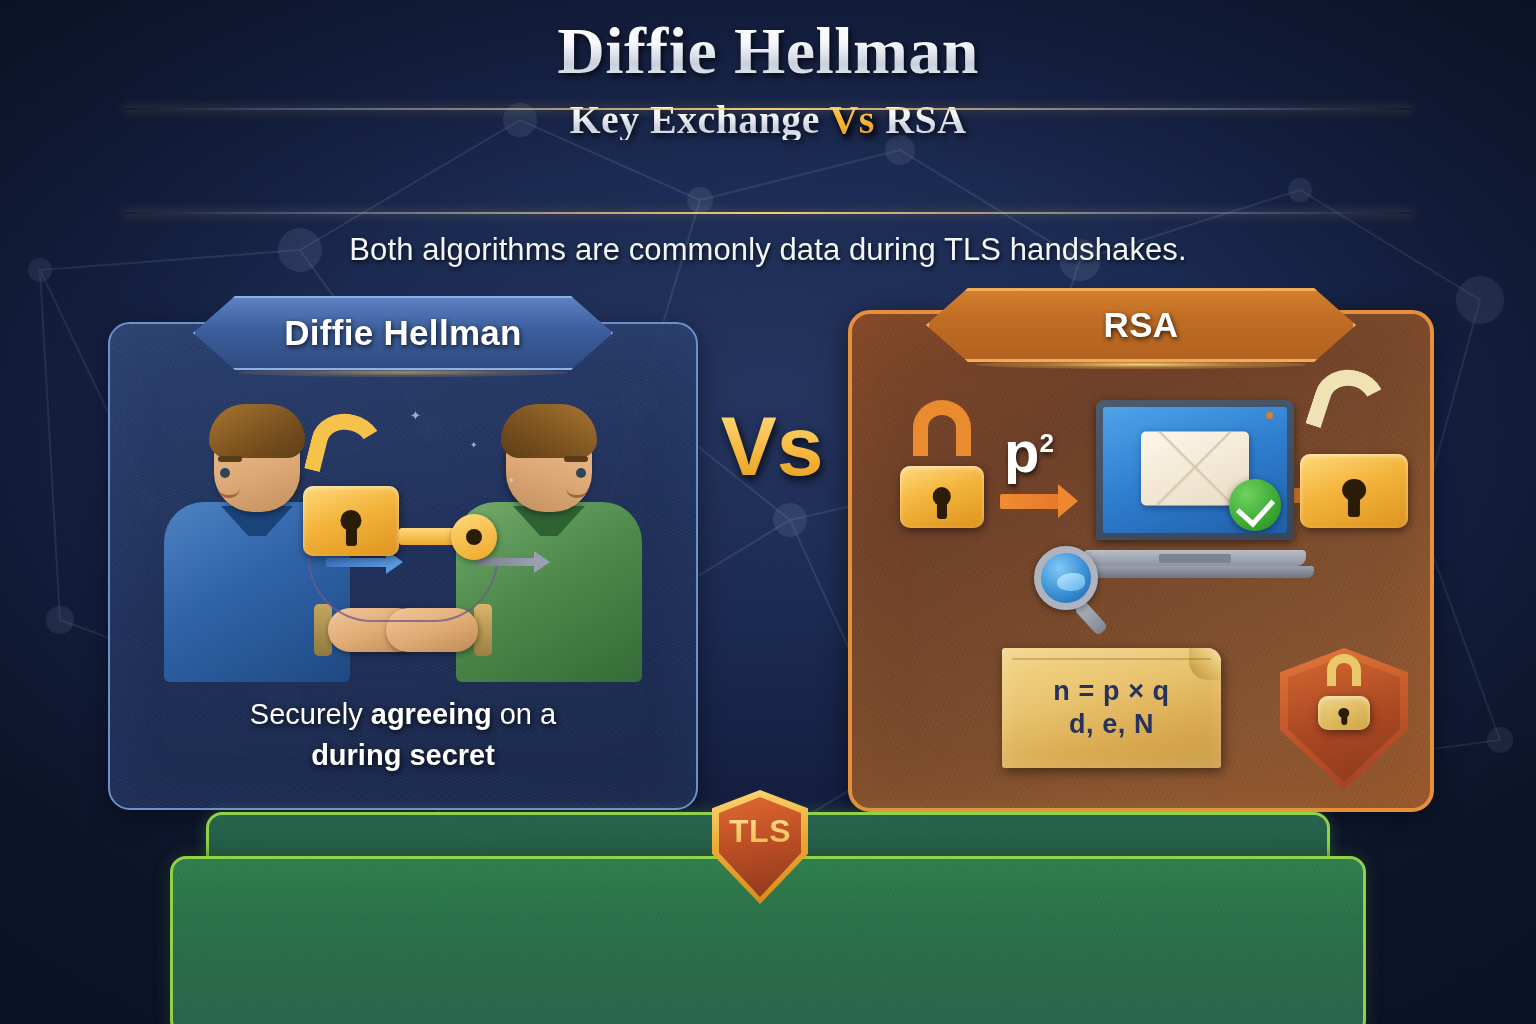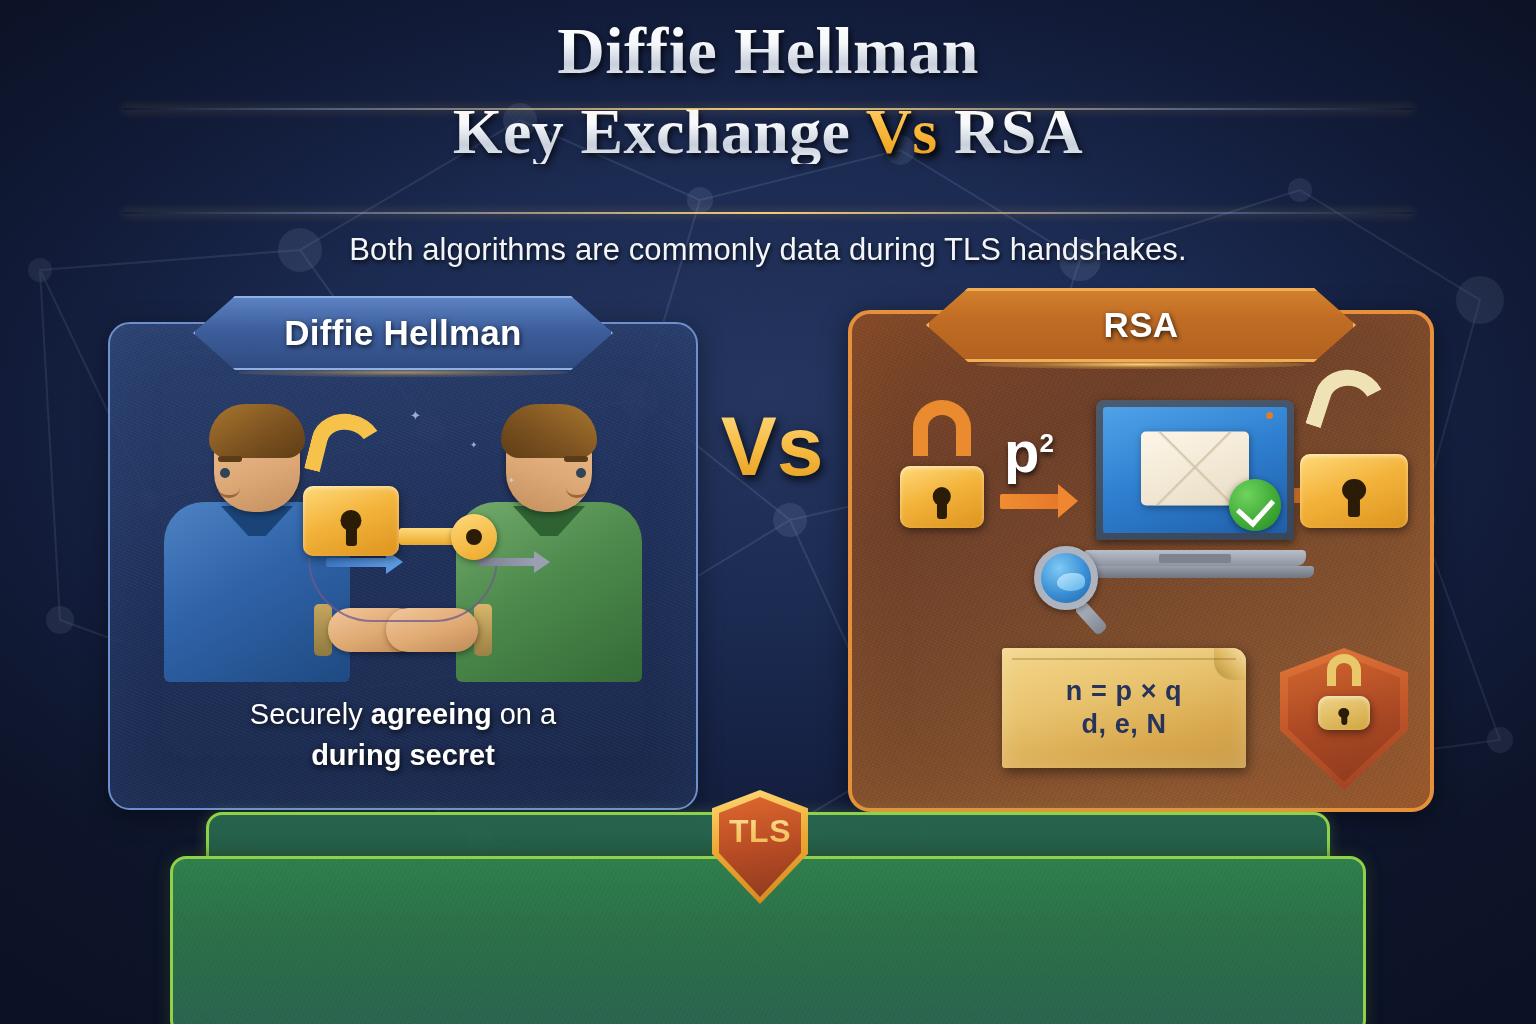--- a/index.html
+++ b/index.html
@@ -35,21 +35,21 @@
   .title-line {
     font-family:"Liberation Serif", serif;
     font-weight:bold;
     letter-spacing:.4px;
     line-height:1.0;
     background:linear-gradient(180deg,#ffffff 0%,#f6f8fb 38%,#c9d0dc 70%,#eef1f6 100%);
     -webkit-background-clip:text; background-clip:text; color:transparent;
     filter:drop-shadow(2px 3px 3px rgba(0,0,0,.75));
   }
   .title-1 { font-size:66px; }
-  .title-2 { font-size:64px; margin-top:16px; }
+  .title-2 { font-size:40px; margin-top:16px; }
   .vs-gold {
     font-family:"Liberation Serif", serif; font-weight:bold;
     background:linear-gradient(180deg,#ffd878 0%,#f9b73a 48%,#e59a16 100%);
     -webkit-background-clip:text; background-clip:text; color:transparent;
     filter:drop-shadow(2px 3px 3px rgba(0,0,0,.75));
   }
   .rule {
     position:absolute; left:50%; transform:translateX(-50%);
     width:1290px; height:2px;
     background:linear-gradient(90deg, rgba(150,175,220,0) 0%, rgba(150,175,220,.45) 16%, rgba(255,214,120,.95) 50%, rgba(150,175,220,.45) 84%, rgba(150,175,220,0) 100%);
@@ -343,21 +343,21 @@
 
   #rsa-lock-open { position:absolute; right:22px; top:52px; width:108px; height:100px; }
   #rsa-lock-open .lock-shackle {
     top:-58px; width:72px; height:66px; border-width:16px;
     border-color:#efe2b5; border-right-color:transparent;
     transform:translateX(-56%) rotate(18deg);
   }
 
   
   #scroll {
-    position:absolute; left:150px; top:272px; width:244px; height:120px; z-index:3;
+    position:absolute; left:150px; top:272px; width:219px; height:120px; z-index:3;
     background:linear-gradient(165deg,#f3d68a 0%,#e9c470 38%,#d9a94f 72%,#c89a44 100%);
     border-radius:3px 14px 3px 3px;
     box-shadow:2px 4px 12px rgba(0,0,0,.45), inset 0 0 22px rgba(255,255,255,.2);
     display:flex; flex-direction:column; align-items:center; justify-content:center;
     gap:2px;
   }
   #scroll::before {
     content:""; position:absolute; right:0; top:0; width:32px; height:32px;
     background:linear-gradient(225deg,#f7e3a6 0%,#d9b25a 60%,#b08f3e 100%);
     border-radius:0 14px 0 60%;

